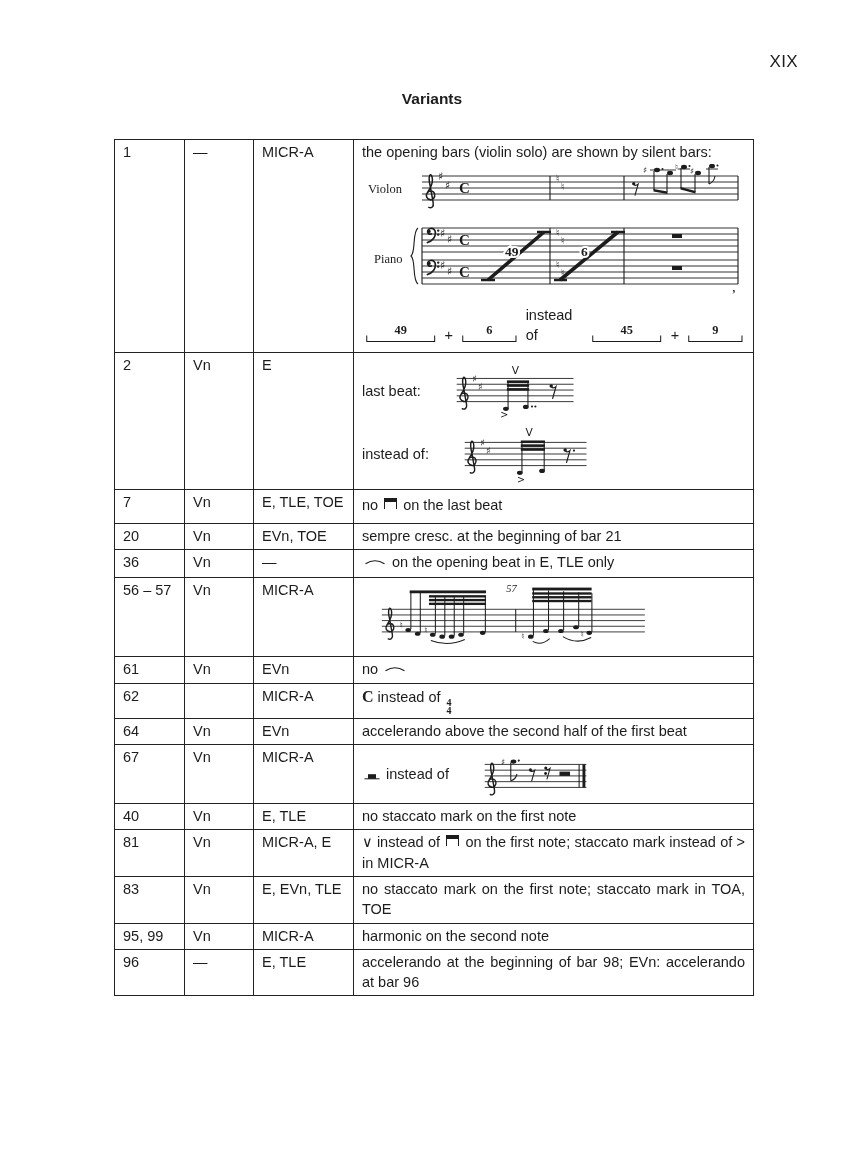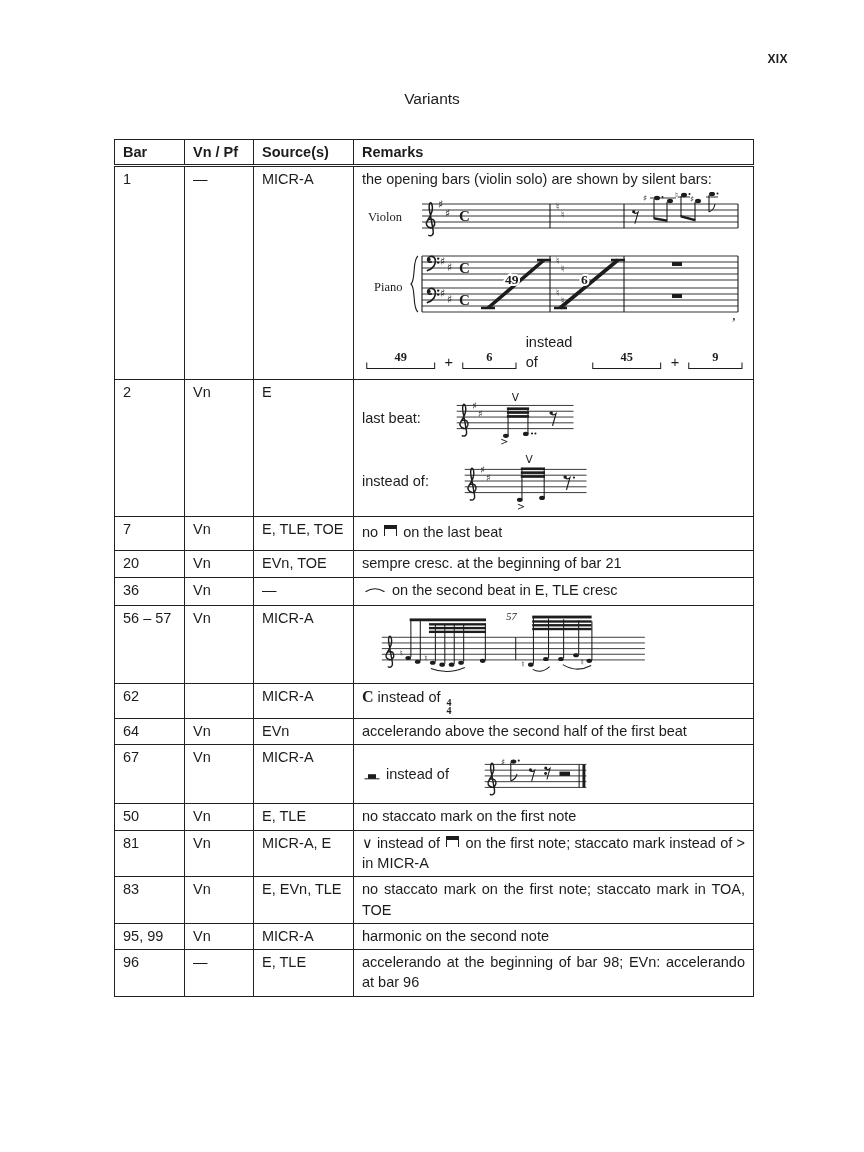--- a/index.html
+++ b/index.html
@@ -1,20 +1,20 @@
 <!DOCTYPE html>
 <html><head>
 <meta charset="utf-8">
 <style>
   html,body{margin:0;padding:0}
   body{width:864px;height:1152px;background:#fff;color:#1c1c1c;
        font-family:"Liberation Sans","DejaVu Sans",sans-serif;overflow:hidden}
   .page{position:relative;width:864px;height:1152px}
-  .pagenum{position:absolute;top:52px;right:76px;font-weight:bold;font-size:12px;letter-spacing:.4px}
-  .title{position:absolute;top:90px;left:0;width:864px;text-align:center;font-weight:normal;font-size:15.5px}
+  .pagenum{position:absolute;top:52px;right:66px;font-weight:normal;font-size:17px;letter-spacing:.4px}
+  .title{position:absolute;top:90px;left:0;width:864px;text-align:center;font-weight:bold;font-size:15.5px}
   table.variants{position:absolute;left:114px;top:139px;width:639px;border-collapse:collapse;
        table-layout:fixed;font-size:14.5px;line-height:1.4}
   td,th{border:1.1px solid #222;vertical-align:top;text-align:left;padding:2px 8px 3px;word-wrap:break-word}
   table.variants{border:1.4px solid #222}
   th{font-weight:bold;border-bottom:3px double #222;padding:2px 8px}
   .it{}
   .just{text-align:justify;text-align-last:justify}
   .srcline{display:block}
   
   .downbow{display:inline-block;width:11px;height:7px;border-left:1.7px solid #1c1c1c;
@@ -67,26 +67,20 @@
   <div class="title">Variants</div>
 
   <table class="variants">
     <colgroup>
         <col style="width:70px">
         <col style="width:69px">
         <col style="width:100px">
         <col style="width:400px">
       </colgroup>
     <tbody>
-        <tr>
-      <th>Bar</th>
-      <th>Vn / Pf</th>
-      <th>Source(s)</th>
-      <th>Remarks</th>
-    </tr>
 
     <tr>
       <td>1</td>
       <td>—</td>
       <td>MICR-A</td>
       <td>
         <div>the opening bars (violin solo) are shown by silent bars:</div>
         <svg class="musfig" width="380" height="130" viewBox="0 0 380 130" style="margin:2px 0 0 2px">
           <text class="sertxt" x="4" y="29" font-size="12.5">Violon</text>
           <text class="sertxt" x="10" y="99" font-size="12.5">Piano</text>
@@ -255,21 +249,21 @@
 
 
     <tr style="height:28px">
       <td>36</td>
       <td>Vn</td>
       <td>—</td>
       <td>
         <svg class="slur" width="22" height="8" viewBox="0 0 22 8">
               <path d="M1.5,6.8 Q11,0.8 20.5,6.8" fill="none" stroke="#1c1c1c" stroke-width="1.1"></path>
             </svg>
-        <span>on the second beat in E, TLE cresc</span>
+        <span>on the opening beat in E, TLE only</span>
       </td>
     </tr>
 
     <tr>
       <td>56 – 57</td>
       <td>Vn</td>
       <td>MICR-A</td>
       <td>
         <svg class="musfig" width="290" height="66" viewBox="0 0 290 70" style="margin:1px 0 0 4px">
           <path class="stf" d="M8 30H287M8 36H287M8 42H287M8 48H287M8 54H287"></path>
@@ -313,20 +307,31 @@
           <text class="mustxt" x="219" y="59" font-size="9">♮</text>
           <ellipse class="nh" cx="228" cy="55" rx="3" ry="2.2"></ellipse>
               <path class="stem" d="M230.8,54V13"></path>
           <path class="bl" d="M168,64 Q177,69 186,61"></path>
           <path class="bl" d="M200,59 Q215,68 230,60"></path>
         </svg>
       </td>
     </tr>
 
 
+    <tr style="height:27px">
+      <td>61</td>
+      <td>Vn</td>
+      <td>EVn</td>
+      <td>
+        <span>no</span>
+        <svg class="slur" width="22" height="8" viewBox="0 0 22 8">
+              <path d="M1.5,6.8 Q11,0.8 20.5,6.8" fill="none" stroke="#1c1c1c" stroke-width="1.1"></path>
+            </svg>
+      </td>
+    </tr>
 
     <tr style="height:25px">
       <td>62</td>
       <td></td>
       <td>MICR-A</td>
       <td>
         <span class="ctime">C</span>
         <span>instead of</span>
         <span class="frac">
               <span>4</span>
@@ -372,21 +377,21 @@
                 <circle class="nh" cx="89.5" cy="23.5" r="1.5"></circle>
             <rect class="nh" x="104" y="21.5" width="11" height="4.5"></rect>
             <path class="bl" d="M124.5 14V38"></path>
                 <rect class="nh" x="128" y="14" width="3" height="24"></rect>
           </svg>
         </div>
       </td>
     </tr>
 
     <tr style="height:25px">
-      <td>50</td>
+      <td>40</td>
       <td>Vn</td>
       <td>E, TLE</td>
       <td>no staccato mark on the first note</td>
     </tr>
 
     <tr>
       <td>81</td>
       <td>Vn</td>
       <td>MICR-A, E</td>
       <td>

